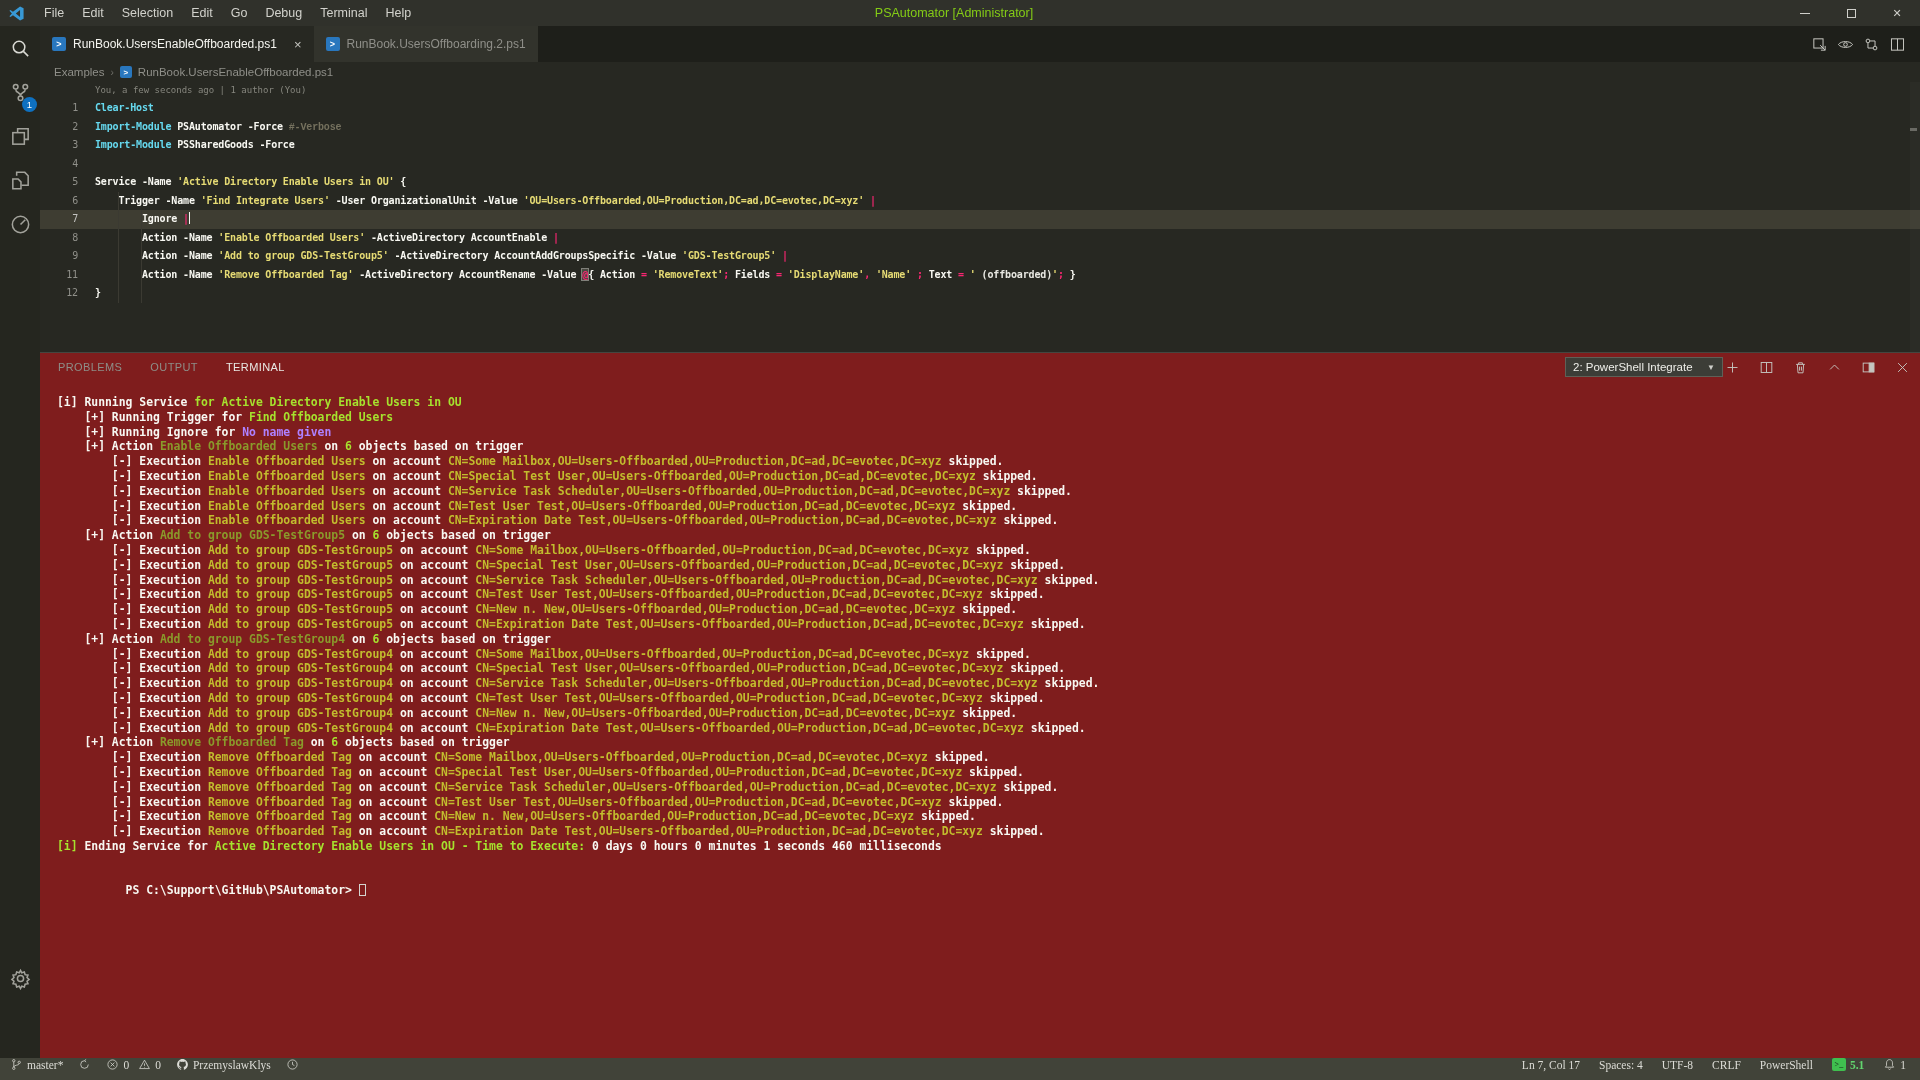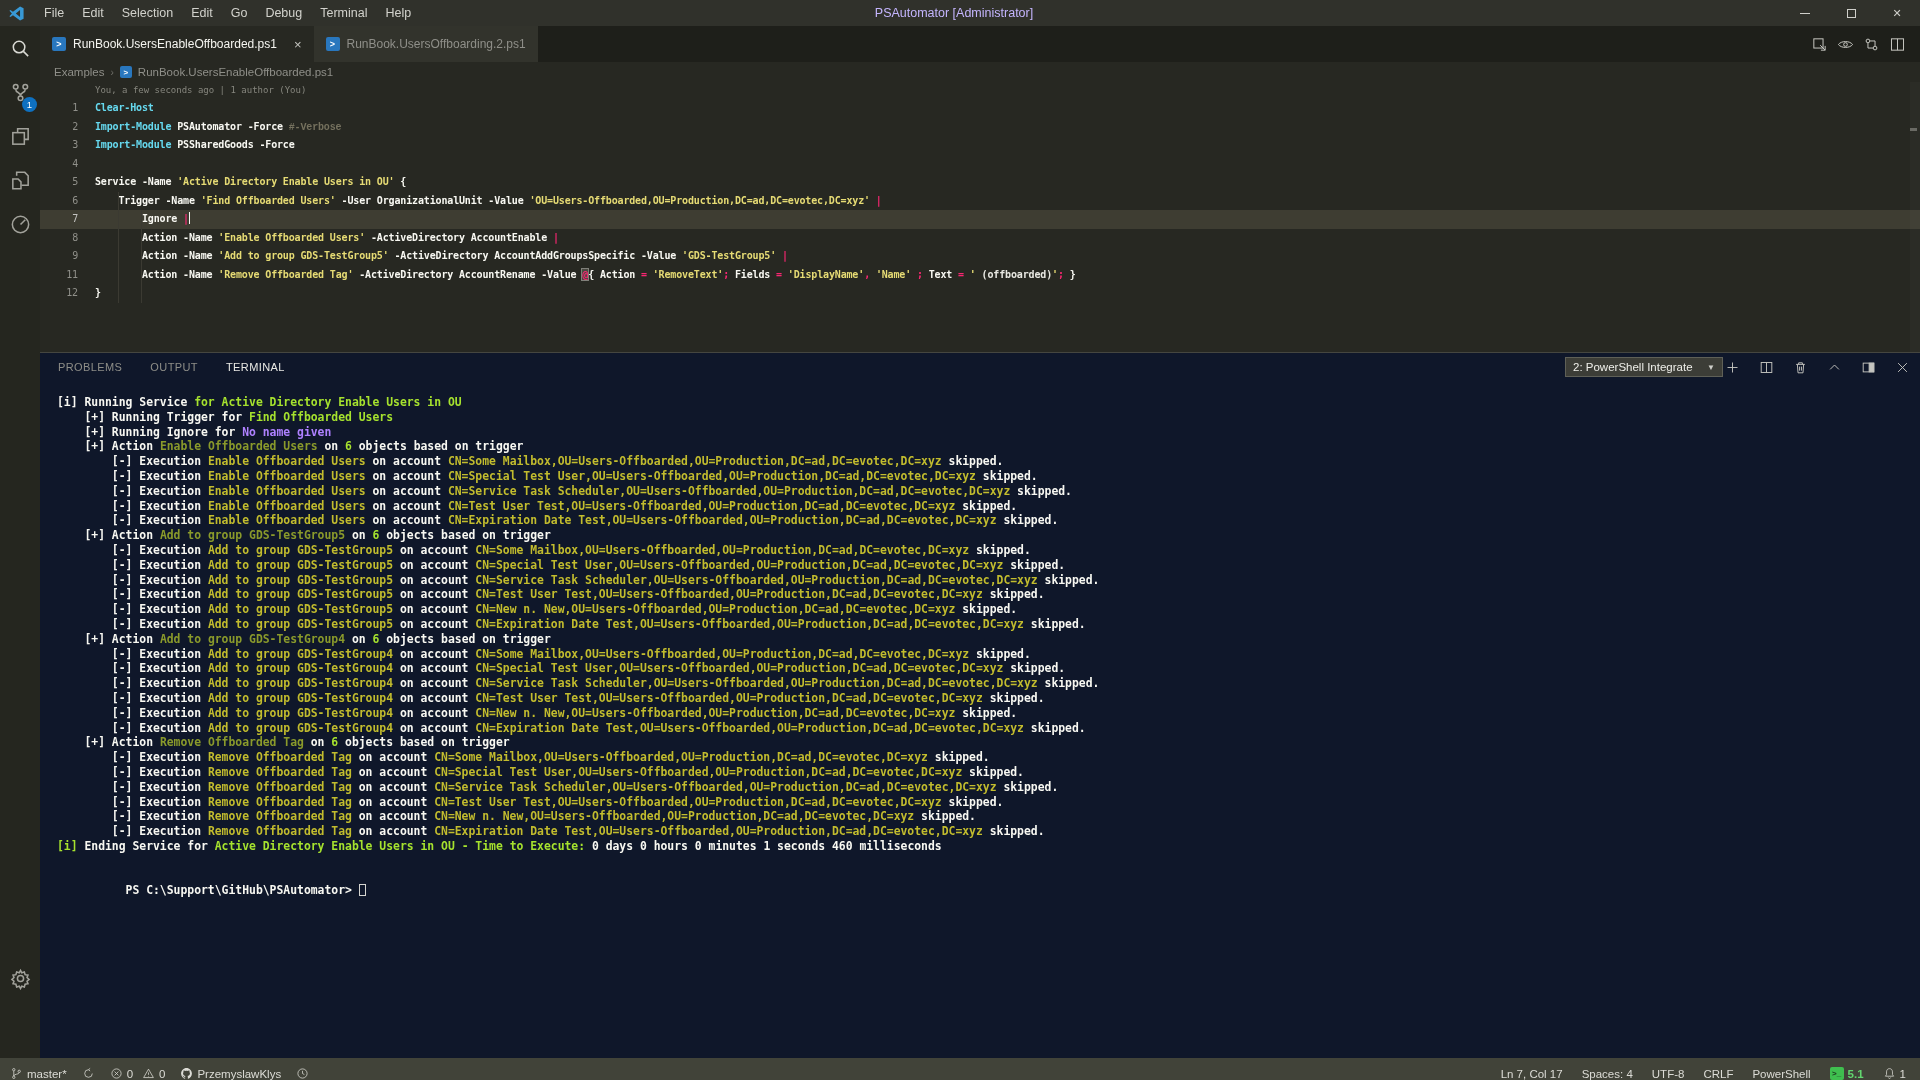--- a/index.html
+++ b/index.html
@@ -4,21 +4,21 @@
 <style>
   * { margin:0; padding:0; box-sizing:border-box; }
   html,body { width:1920px; height:1080px; overflow:hidden; background:#272822;
               font-family:"Liberation Sans", sans-serif; }
 
   
   .titlebar { position:relative; height:26px; background:#30312b; display:flex; align-items:center;
               color:#d2d2cc; font-size:12.5px; }
   .vs-logo { width:17px; height:17px; margin:0 10px 0 8px; }
   .menu-item { padding:0 9px; color:#d2d2cc; cursor:default; }
-  .win-title { position:absolute; left:0; right:12px; text-align:center; color:#c4b5fd; pointer-events:none; }
+  .win-title { position:absolute; left:0; right:12px; text-align:center; color:#84cc16; pointer-events:none; }
   .win-controls { position:absolute; right:0; top:0; height:26px; display:flex; }
   .win-btn { width:46px; height:26px; display:flex; align-items:center; justify-content:center; color:#cfcfca; font-size:11px; }
   .min-glyph { width:10px; border-bottom:1px solid #cfcfca; height:1px; }
   .max-glyph { width:9px; height:9px; border:1px solid #cfcfca; }
 
   
   .main { display:flex; height:1032px; }
 
   
   .activitybar { position:relative; width:40px; background:#25261f; flex:none; }
@@ -66,40 +66,40 @@
   .overview-mark { position:absolute; right:3px; top:46px; width:7px; height:3px; background:#6a6a64; }
   .editor-scroll-track { position:absolute; right:0; top:0; bottom:0; width:10px; background:rgba(255,255,255,0.02); }
 
   
   .tk-w { color:#f8f8f2; } .tk-cy { color:#66d9ef; } .tk-s { color:#e6db74;margin-top:36px; }
   .tk-p { color:#f92672; } .tk-c { color:#75715e;font-family:Liberation Mono, monospace; } .tk-ls { color:#e8e8e2; }
   .tk-at { color:#f92672; background:#4a4a42; box-shadow:0 0 0 1px #80807a; }
   .tk-g { color:#a6e22e; } .tk-o { color:#8a9a2b; } .tk-y { color:#c2bc2e; } .tk-v { color:#ae81ff; }
 
   
-  .panel { height:706px; flex:none; background:#0f172a; border-top:1px solid #454640; display:flex; flex-direction:column; }
+  .panel { height:706px; flex:none; background:#7f1d1d; border-top:1px solid #454640; display:flex; flex-direction:column; }
   .panel-header { height:28px; display:flex; align-items:center; padding:0 10px 0 18px; }
   .panel-tab { font-size:11px; letter-spacing:0.4px; color:#8e8e88; margin-right:28px; padding:2px 0; }
   .panel-tab.active { color:#e9e9e4; }
   .panel-right { margin-left:auto; display:flex; align-items:center; gap:2px; }
   .term-select { display:flex; align-items:center; gap:8px; background:#3c3d37; border:1px solid #5f6057;
                  color:#eeeee9; font-size:11.5px; height:20px; padding:0 7px; width:158px; }
   .term-select .sel-label { flex:1; white-space:nowrap; overflow:hidden; }
   .term-select .sel-caret { font-size:8px; color:#cfcfca; }
   .panel-icons { display:flex; align-items:center; gap:19px; }
   .panel-icons svg { width:15px; height:15px; stroke:#c5c5c0; fill:none; stroke-width:1.5; }
 
   .terminal { flex:1; padding:14px 0 0 17px; font-family:"DejaVu Sans Mono", monospace;
               font-weight:bold; font-size:11.4px; overflow:hidden; }
   .term-line { height:14.8px; line-height:14.8px; white-space:pre; color:#f0f0eb; }
   .term-caret { display:inline-block; width:7px; height:12px; border:1px solid #d4d4cf; vertical-align:-2px; }
 
   
-  .statusbar { height:22px; background:#414339; display:flex; align-items:flex-end; color:#dcdcd6;
-               font-size:11.5px; padding:0 14px 0 10px; }
+  .statusbar { height:22px; background:#414339; display:flex; align-items:flex-start; color:#dcdcd6;
+               font-size:11.5px; padding:0 14px 0 10px;font-family:Liberation Serif, serif; }
   .sb-item { display:flex; align-items:center; gap:4px; margin-right:15px; }
   .sb-right { margin-left:auto; display:flex; align-items:center; }
   .sb-right .sb-item { margin-right:0; margin-left:19px; }
   .sb-item svg { width:13px; height:13px; stroke:#dcdcd6; fill:none; stroke-width:1.4; }
   .ps-ver-icon { width:14px; height:13px; background:#3fbf4f; border-radius:2px; color:#1c3a1f; font-size:8px;
                  display:flex; align-items:center; justify-content:center; font-weight:bold; }
   .ps-ver-num { color:#62d66f; font-weight:bold; }
 </style>
 </head>
 <body>
@@ -234,21 +234,21 @@
           <div class="code-line">
             <span class="ln">4</span>
             <span class="code-text"></span>
           </div>
           <div class="code-line">
             <span class="ln">5</span>
             <span class="code-text"><span class="tk-w">Service </span><span class="tk-w">-Name </span><span class="tk-s">'Active Directory Enable Users in OU'</span><span class="tk-w"> {</span></span>
           </div>
           <div class="code-line">
             <span class="ln">6</span>
-            <span class="code-text"><span class="tk-w">    Trigger </span><span class="tk-w">-Name </span><span class="tk-s">'Find Offboarded Users'</span><span class="tk-w"> -User OrganizationalUnit </span><span class="tk-w">-Value </span><span class="tk-s">'OU=Users-Offboarded,OU=Production,DC=ad,DC=evotec,DC=xyz'</span><span class="tk-w"> </span><span class="tk-p">|</span></span>
+            <span class="code-text"><span class="tk-w">    Trigger </span><span class="tk-w">-Name </span><span class="tk-s">'Find Integrate Users'</span><span class="tk-w"> -User OrganizationalUnit </span><span class="tk-w">-Value </span><span class="tk-s">'OU=Users-Offboarded,OU=Production,DC=ad,DC=evotec,DC=xyz'</span><span class="tk-w"> </span><span class="tk-p">|</span></span>
           </div>
           <div class="code-line current">
             <span class="ln">7</span>
             <span class="code-text"><span class="tk-w">        Ignore </span><span class="tk-p">|</span><span class="caret"></span></span>
           </div>
           <div class="code-line">
             <span class="ln">8</span>
             <span class="code-text"><span class="tk-w">        Action </span><span class="tk-w">-Name </span><span class="tk-s">'Enable Offboarded Users'</span><span class="tk-w"> -ActiveDirectory AccountEnable </span><span class="tk-p">|</span></span>
           </div>
           <div class="code-line">

